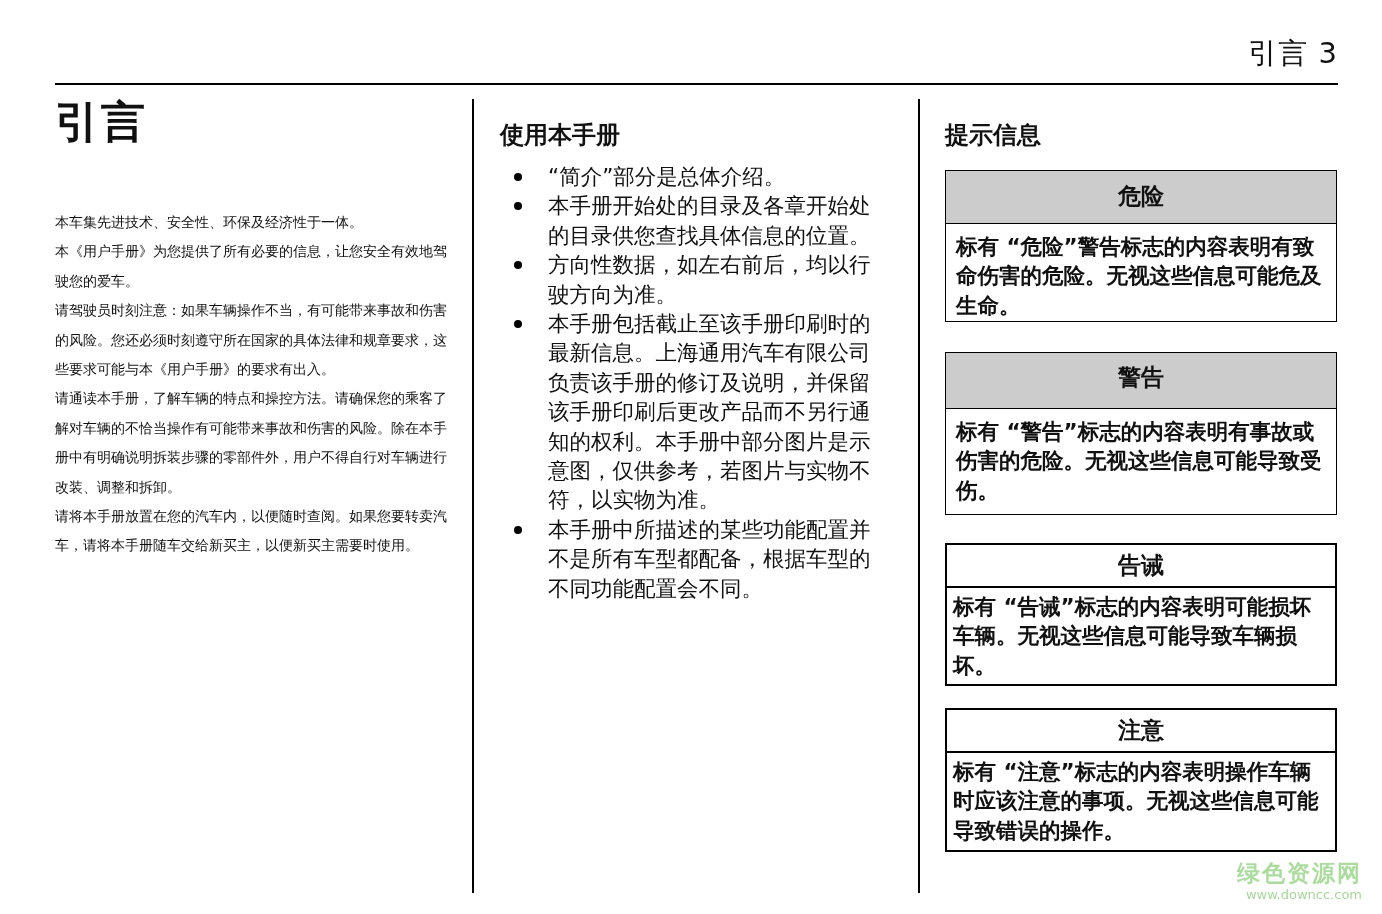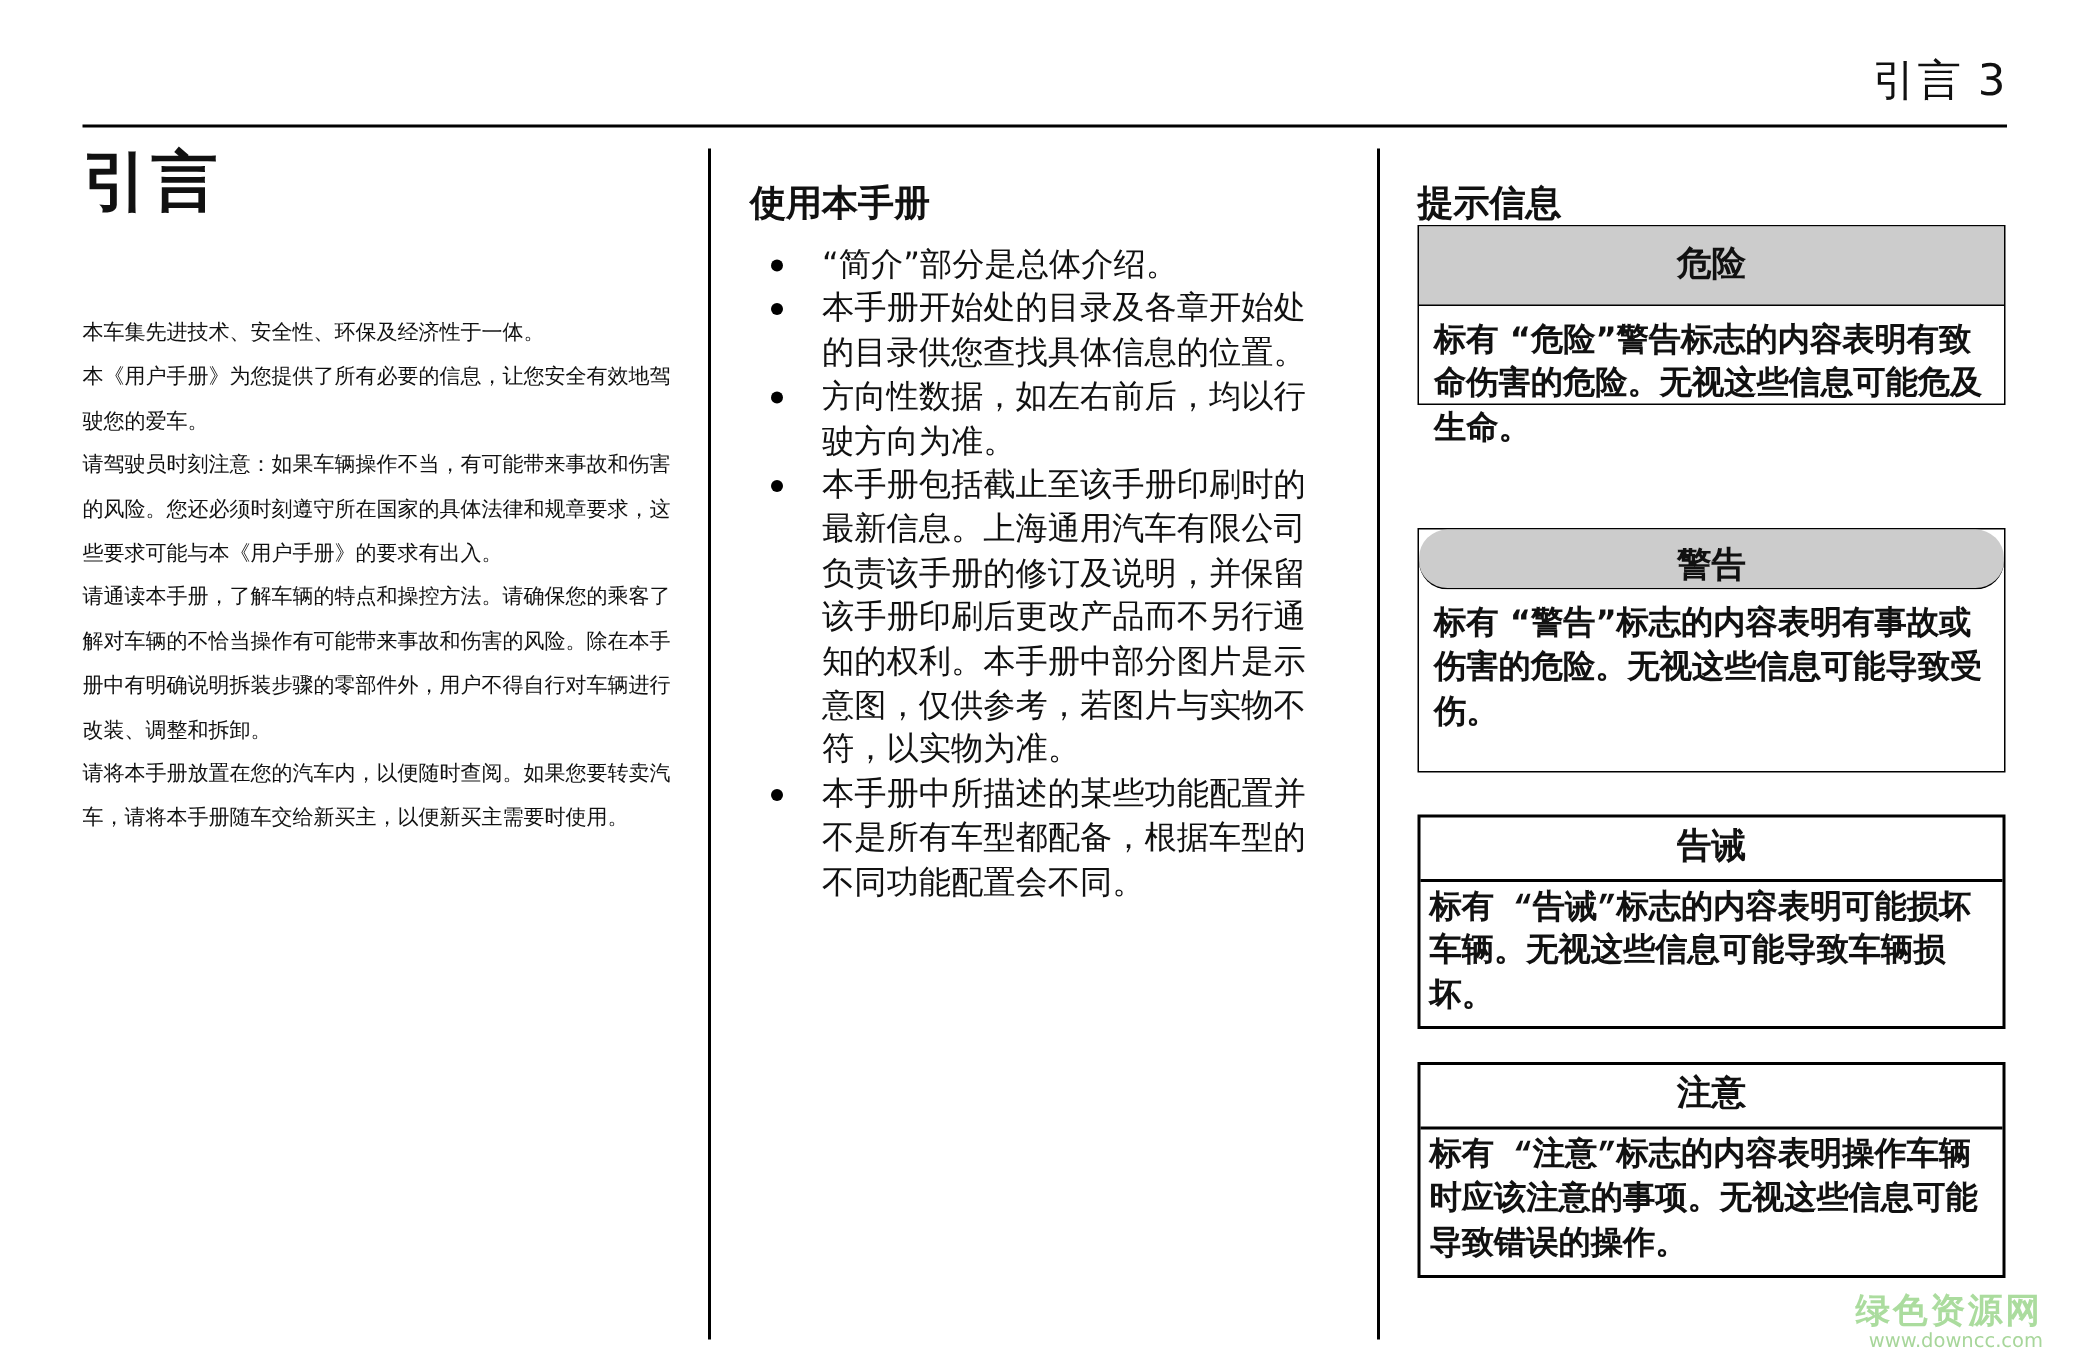--- a/index.html
+++ b/index.html
@@ -19,21 +19,21 @@
   .chapter-title { font-size: 44px; font-weight: bold; margin: 0; line-height: 60px; letter-spacing: 2px; }
   .body-text { font-size: 14px; line-height: 29.4px; margin: 0; }
   .col1 .body-wrap { margin-top: 56px; }
   .sec-title { font-size: 24px; font-weight: bold; margin: 0 0 2px 0; line-height: 34px; }
   ul.bullets { list-style: none; margin: 10px; padding: 0; }
   ul.bullets li { position: relative; padding-left: 38px; font-size: 21.5px; line-height: 29.4px; }
   ul.bullets li .dot {
     position: absolute; left: 4px; top: 11px; width: 8px; height: 8px; border-radius: 50%; background: #000;
   }
   .box { position: absolute; left: 0; width: 392px; border: 1.5px solid #000; box-sizing: border-box; background: #fff; }
-  .box.thick { border-width: 2.5px; font-family: Liberation Mono, monospace; }
+  .box.thick { border-width: 2.5px; }
   .box-head {
     text-align: center; font-size: 23px; font-weight: bold; border-bottom: 1.5px solid #000; box-sizing: border-box;
   }
   .box.gray .box-head { background: #cccccc; }
   .box-body { font-size: 21.5px; font-weight: bold; line-height: 29.4px; padding: 8px 10px 6px 10px; }
   .box.thick .box-body { padding: 4px 6px 4px 6px; }
   .watermark {
     position: absolute; right: 20px; bottom: 12px; text-align: center; color: #8fd17e;
   }
   .watermark .wm-cn { font-size: 23px; font-weight: bold; letter-spacing: 2px; opacity: 0.75; }
@@ -65,27 +65,27 @@
     <li><span class="dot"></span><span>本手册开始处的目录及各章开始处的目录供您查找具体信息的位置。</span></li>
     <li><span class="dot"></span><span>方向性数据，如左右前后，均以行驶方向为准。</span></li>
     <li><span class="dot"></span><span>本手册包括截止至该手册印刷时的最新信息。上海通用汽车有限公司负责该手册的修订及说明，并保留该手册印刷后更改产品而不另行通知的权利。本手册中部分图片是示意图，仅供参考，若图片与实物不符，以实物为准。</span></li>
     <li><span class="dot"></span><span>本手册中所描述的某些功能配置并不是所有车型都配备，根据车型的不同功能配置会不同。</span></li>
   </ul>
 </div>
 
 <div class="col col3" style="height:760px;">
   <h2 class="sec-title">提示信息</h2>
 
-  <div class="box gray" style="top:32px; height:120px;">
+  <div class="box gray" style="top:52px; height:152px;">
     <div class="box-head" style="height:53px; line-height:50px;">危险</div>
     <div class="box-body">标有 “危险”警告标志的内容表明有致命伤害的危险。无视这些信息可能危及生命。</div>
   </div>
 
   <div class="box gray" style="top:234px; height:163px;">
-    <div class="box-head" style="height:40px; line-height:49px;border-radius:19px;">警告</div>
+    <div class="box-head" style="height:56px; line-height:49px;">警告</div>
     <div class="box-body">标有 “警告”标志的内容表明有事故或伤害的危险。无视这些信息可能导致受伤。</div>
   </div>
 
   <div class="box thick" style="top:425px; height:143px;">
     <div class="box-head" style="height:43px; line-height:40px; border-bottom-width:2.5px;">告诫</div>
     <div class="box-body">标有 “告诫”标志的内容表明可能损坏车辆。无视这些信息可能导致车辆损坏。</div>
   </div>
 
   <div class="box thick" style="top:590px; height:144px;">
     <div class="box-head" style="height:43px; line-height:40px; border-bottom-width:2.5px;">注意</div>

